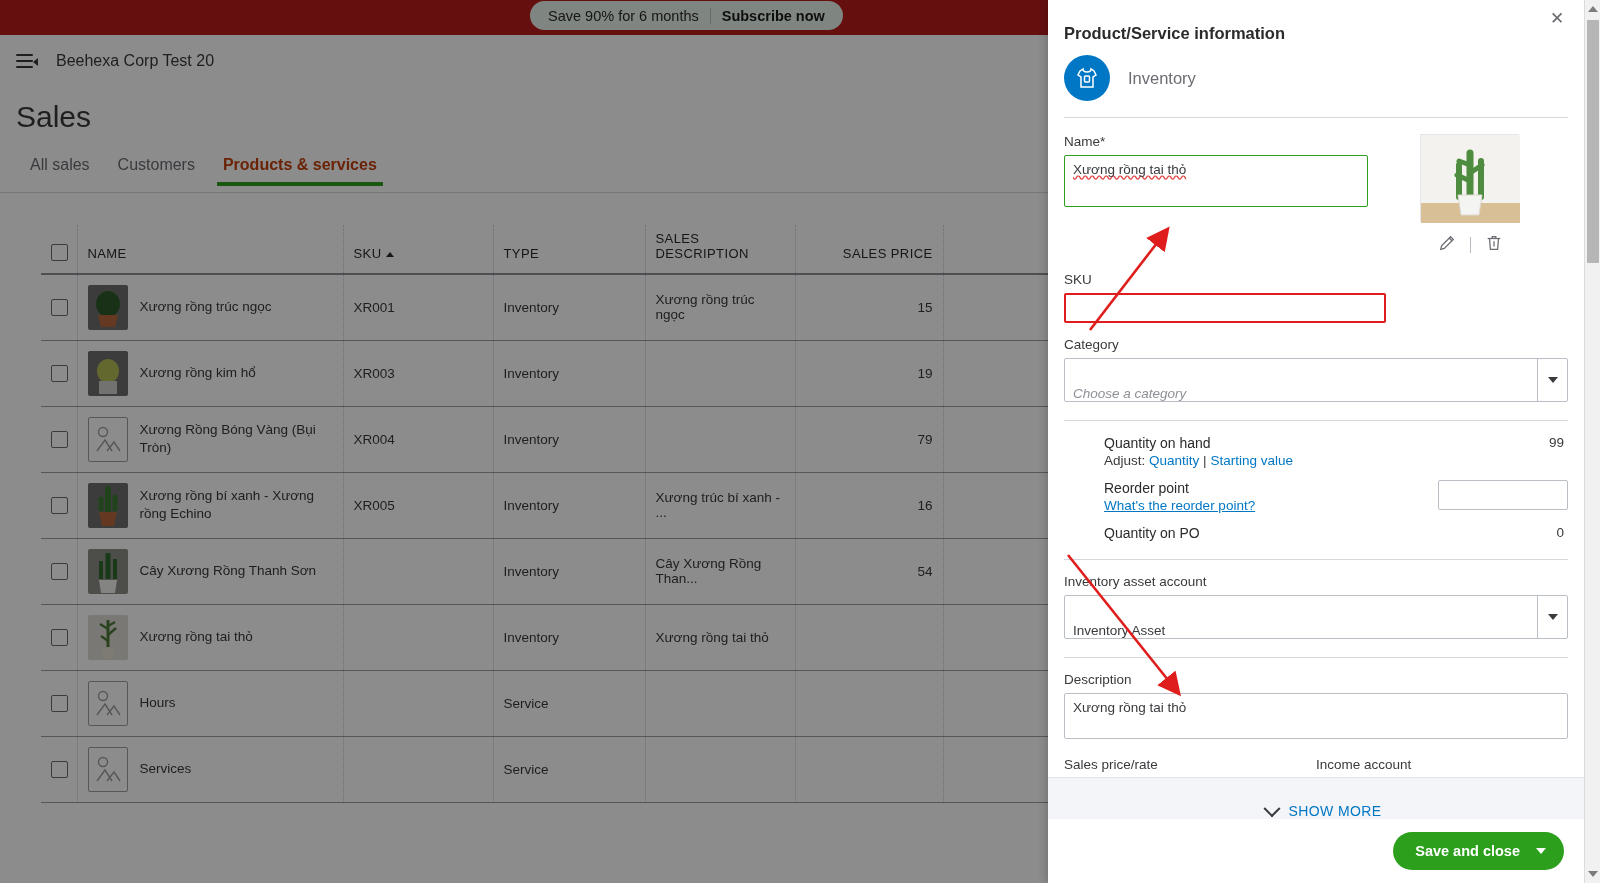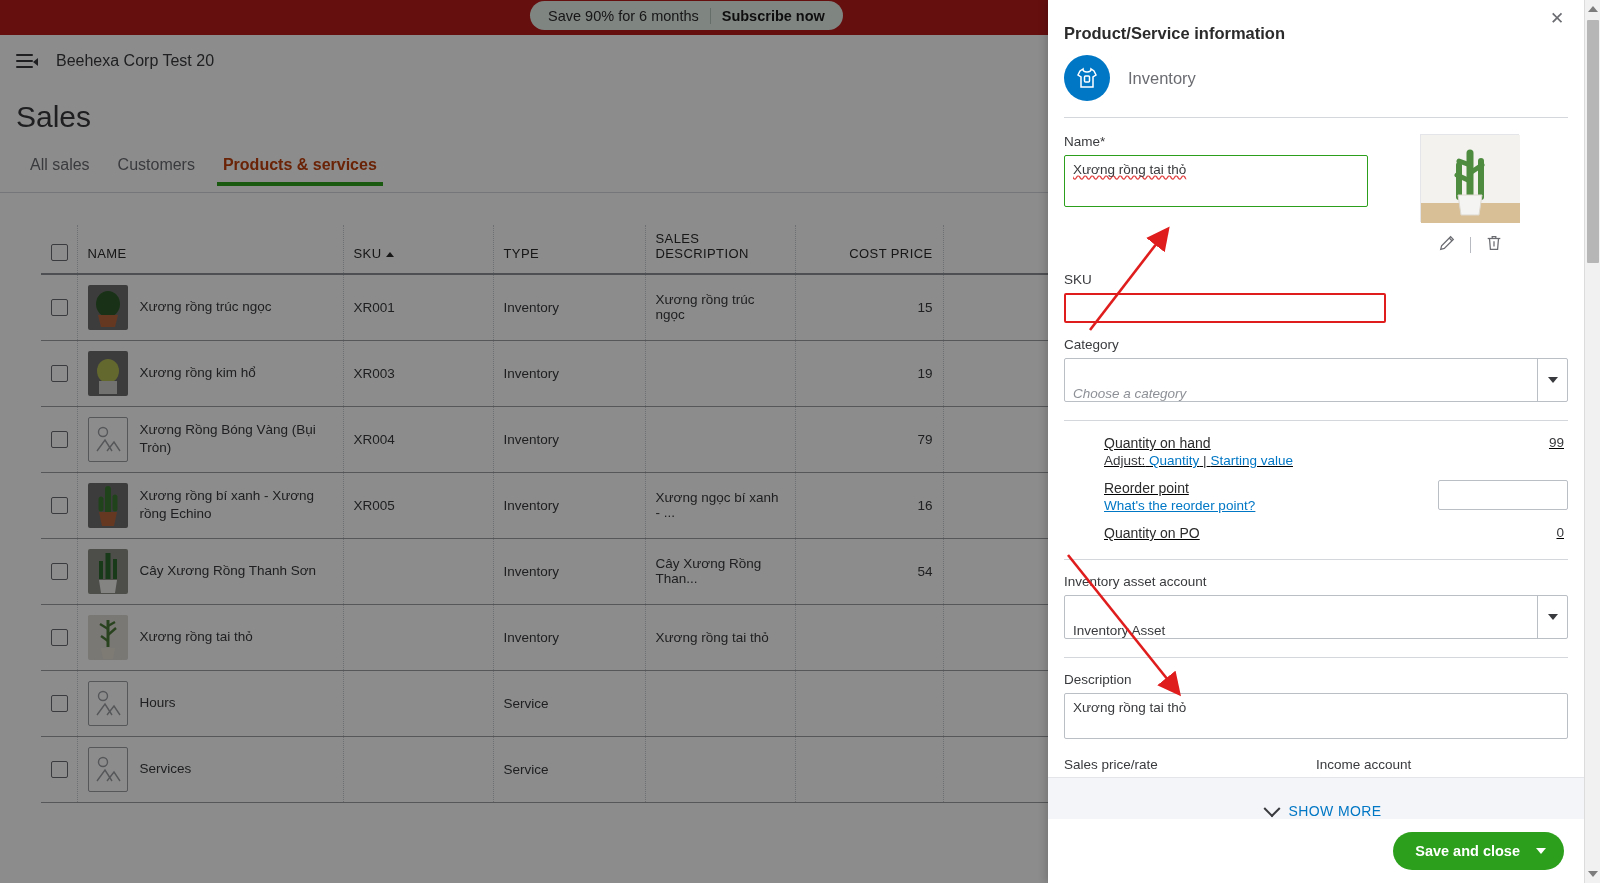--- a/index.html
+++ b/index.html
@@ -201,21 +201,21 @@
     width: 30px; height: 100%; border-left: 1px solid #babec5;
     display: flex; align-items: center; justify-content: center; cursor: pointer;
   }
   .caret-dn {
     width: 0; height: 0; border-left: 5px solid transparent;
     border-right: 5px solid transparent; border-top: 6px solid #393a3d;
   }
 
   .section-rule { height: 1px; background: #d4d7dc; margin: 18px 0 14px 0; }
 
-  .qty-block { padding-left: 40px; text-decoration: underline; }
+  .qty-block { padding-left: 40px; }
   .qty-row { display: flex; align-items: flex-start; margin-bottom: 12px; }
   .qty-left { flex: 1; }
   .qty-name { font-size: 14px; color: #2b2b2b; }
   .qty-sub { font-size: 13.5px; color: #393a3d; margin-top: 2px; }
   .lnk { color: #0077c5; cursor: pointer; }
   .lnk.u { text-decoration: underline; }
   .qty-val { font-size: 13.5px; color: #393a3d; min-width: 40px; text-align: right; padding-right: 4px; }
   .reorder-inp { width: 130px; height: 30px; }
 
   .desc-ta {
@@ -325,21 +325,21 @@
           <tr>
             <th>
               <span class="head-chk"></span>
             </th>
             <th>NAME</th>
             <th>
               <span>SKU</span><span class="sort-caret"></span>
             </th>
             <th>TYPE</th>
             <th>SALES DESCRIPTION</th>
-            <th class="num">COST PRICE</th>
+            <th class="num">SALES PRICE</th>
             <th class="num">COST</th>
             <th class="last"></th>
           </tr>
         </thead>
         <tbody>
 
           <tr>
             <td>
                 <span class="row-chk"></span>
               </td>
@@ -424,21 +424,21 @@
                     <path d="M13 16 L13 26" stroke="#3d7a33" stroke-width="5" stroke-linecap="round"></path>
                     <path d="M27 14 L27 26" stroke="#3d7a33" stroke-width="5" stroke-linecap="round"></path>
                     <path d="M11 29 L29 29 L26 43 L14 43 Z" fill="#b9663f"></path>
                   </svg>
                 </span>
                 <span class="name-text">Xương rồng bí xanh - Xương rồng Echino</span>
               </div>
             </td>
             <td>XR005</td>
             <td>Inventory</td>
-            <td>Xương ngọc bí xanh - ...</td>
+            <td>Xương trúc bí xanh - ...</td>
             <td class="num">16</td>
             <td class="num">11</td>
             <td class="last"></td>
           </tr>
 
           <tr>
             <td>
                 <span class="row-chk"></span>
               </td>
             <td>

